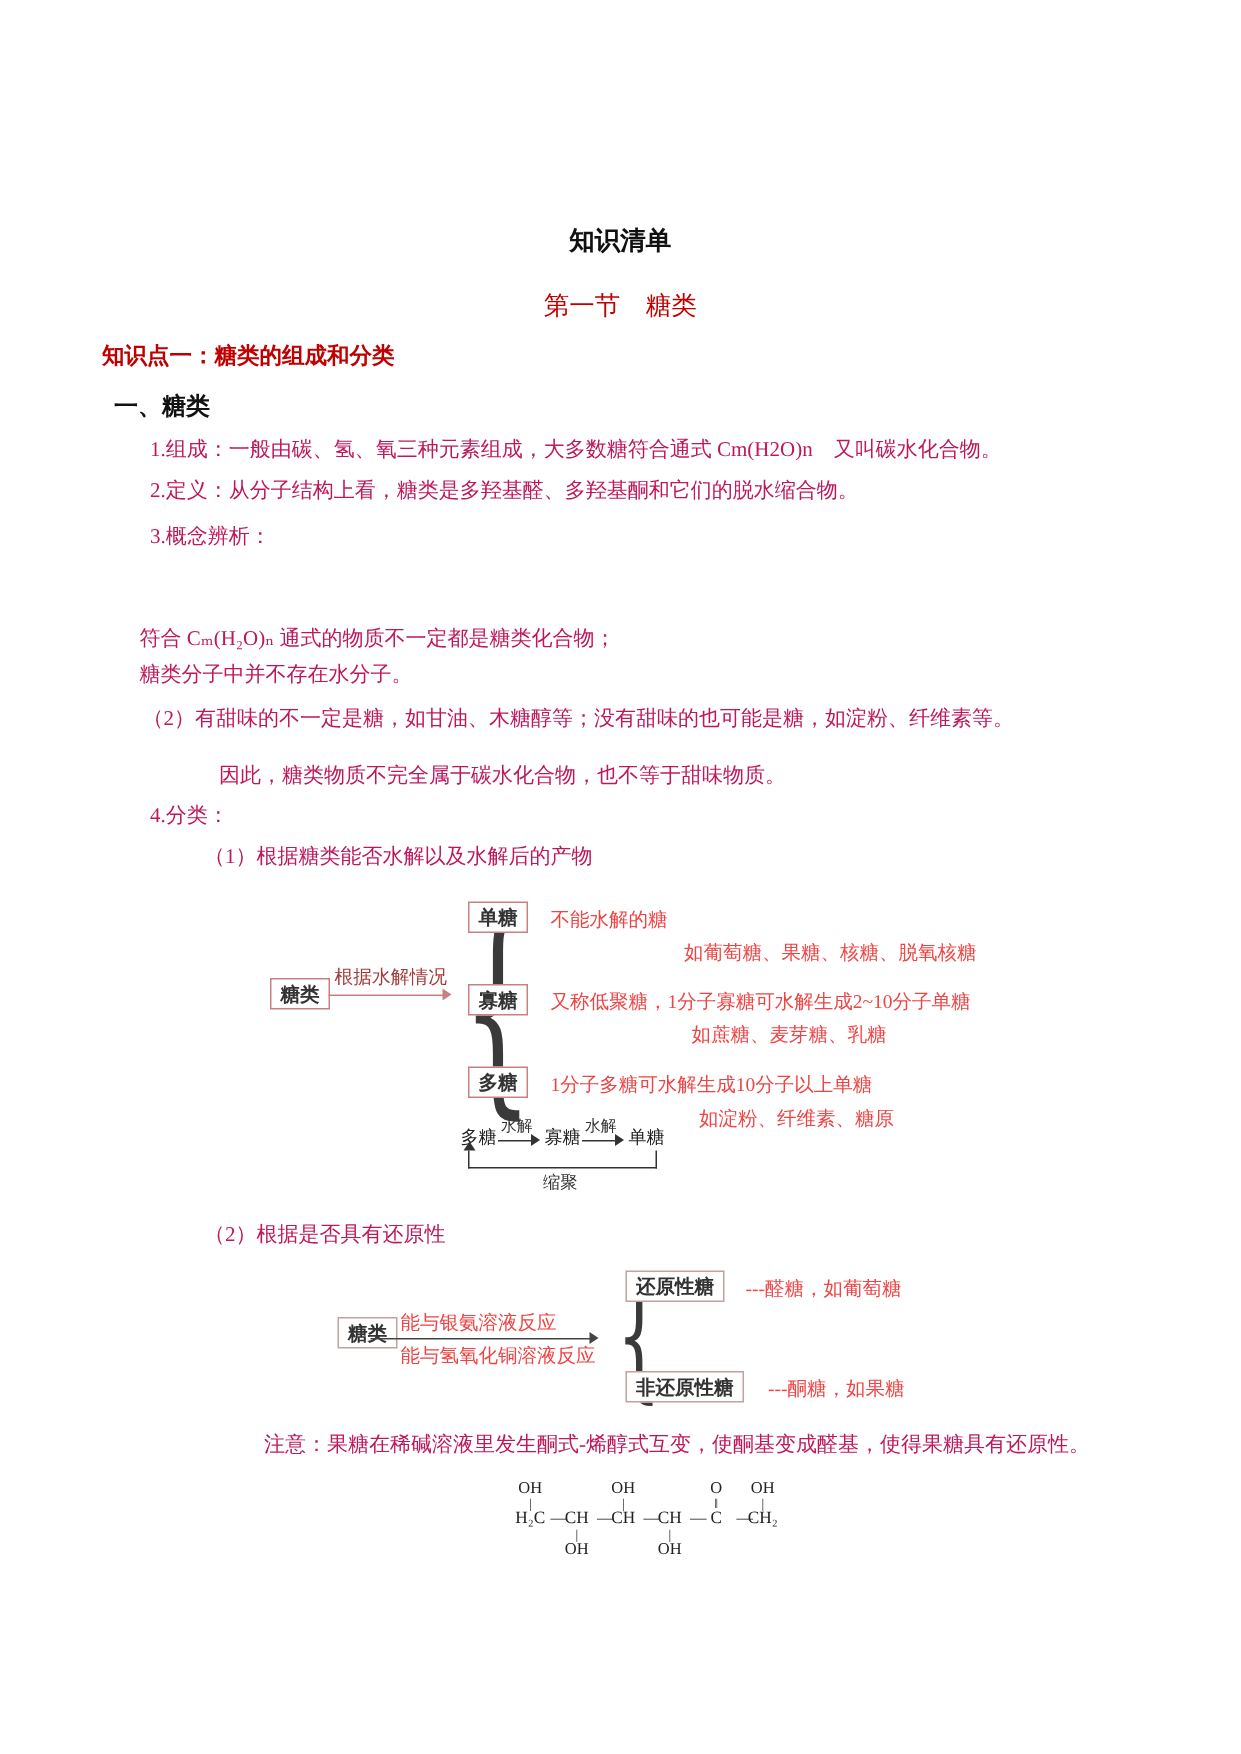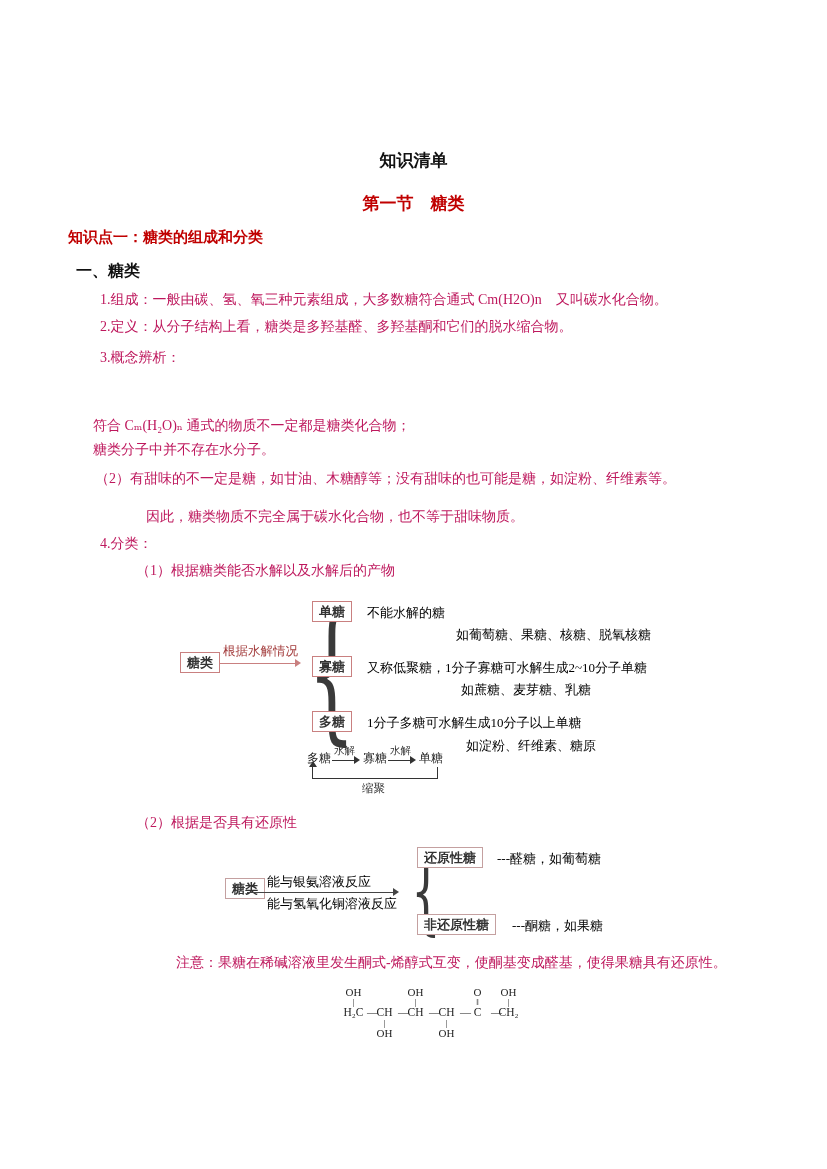--- a/index.html
+++ b/index.html
@@ -2,30 +2,30 @@
 <html><head>
 <meta charset="utf-8">
 <style>
   html,body{margin:0;padding:0;background:#ffffff;}
   .page{position:relative;width:827px;height:1169px;background:#fff;overflow:hidden;
         font-family:"Liberation Serif","DejaVu Serif",serif;color:#1a1a1a;}
   .abs{position:absolute;white-space:nowrap;}
   .center{left:0;width:827px;text-align:center;}
   .chapter{font-size:25px;font-weight:bold;color:#c00000;letter-spacing:1px;}
   .subtitle{font-size:17px;font-weight:bold;color:#111;}
-  .section{font-size:17px;font-weight:bold;color:#c00000;}
+  .section{font-size:17px;font-weight:normal;color:#c00000;}
   .topic{font-size:15px;font-weight:bold;color:#c00000;font-family:"Liberation Sans","DejaVu Sans",sans-serif;}
   .head1{font-size:16px;font-weight:bold;color:#111;font-family:"Liberation Sans","DejaVu Sans",sans-serif;}
   .body-line{font-size:14px;color:#be185d;}
   
   .diag{position:absolute;left:0;width:827px;}
   .rbox{position:absolute;border:1px solid #c98080;background:#fff;padding:1px 6px;
         font-size:13px;font-weight:bold;color:#333;line-height:17px;}
   .gbox{border-color:#c4a0a0;}
-  .diag-text{position:absolute;font-size:13px;color:#000000;line-height:17px;}
+  .diag-text{position:absolute;font-size:13px;color:#ef4444;line-height:17px;}
   .diag-label-red{position:absolute;font-size:12.5px;color:#a33c3c;}
   .shaft{position:absolute;height:0;border-top:1px solid #c98080;}
   .shaft.dark{border-top-color:#444;}
   .ahead{position:absolute;width:0;height:0;border-top:4px solid transparent;
          border-bottom:4px solid transparent;border-left:6px solid #c98080;}
   .ahead.dark{border-left-color:#444;}
   .ahead-up{position:absolute;width:0;height:0;border-left:4px solid transparent;
             border-right:4px solid transparent;border-bottom:6px solid #333;}
   .brace{position:absolute;color:#3a3a3a;transform:scaleX(.5);transform-origin:center;
          font-family:"DejaVu Serif",serif;font-weight:400;}

